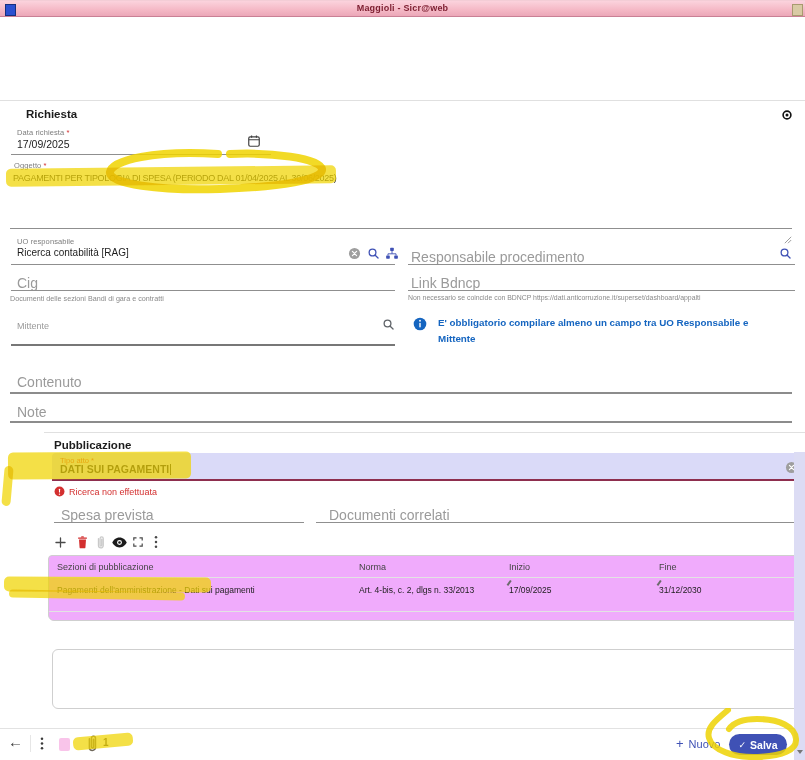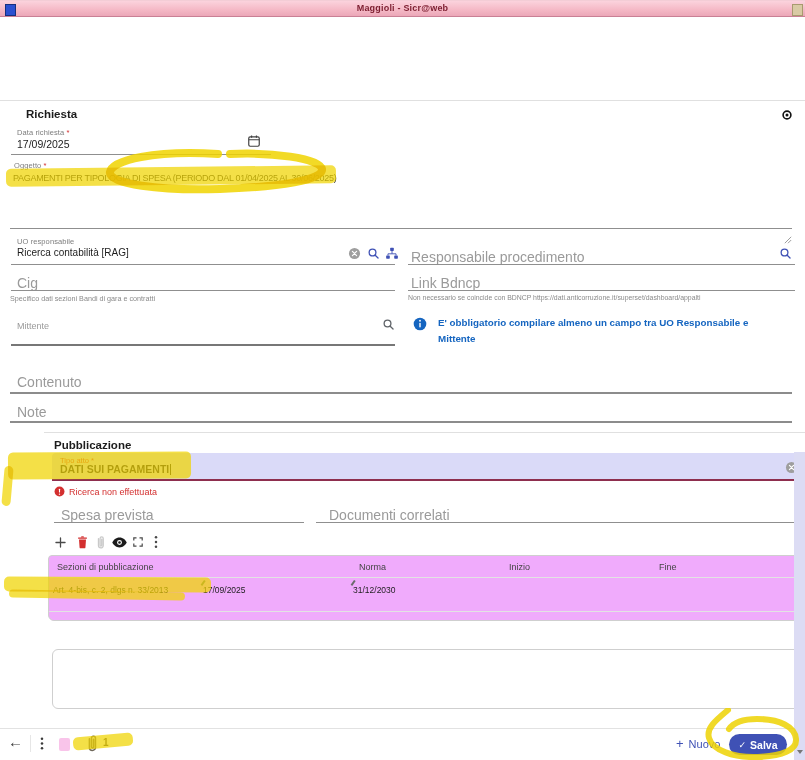--- a/index.html
+++ b/index.html
@@ -153,21 +153,21 @@
           <circle cx="8.5" cy="8.5" r="5.2" fill="none" stroke="currentColor" stroke-width="2"></circle>
           <line x1="12.6" y1="12.6" x2="17" y2="17" stroke="currentColor" stroke-width="2" stroke-linecap="round"></line>
         </svg>
     </span>
     <div class="uline" style="left:408px;top:163px;width:387px;"></div>
 
     <div class="abs placeholder" style="left:17px;top:174px;">Cig</div>
     <div class="abs placeholder" style="left:411px;top:174px;">Link Bdncp</div>
     <div class="uline" style="left:11px;top:189px;width:384px;"></div>
     <div class="uline" style="left:408px;top:189px;width:387px;"></div>
-    <div class="abs helper" style="left:10px;top:193px;font-size:7.2px;">Specifico dati sezioni Bandi di gara e contratti</div>
+    <div class="abs helper" style="left:10px;top:193px;font-size:7.2px;">Documenti delle sezioni Bandi di gara e contratti</div>
     <div class="abs helper" style="left:408px;top:193px;">Non necessario se coincide con BDNCP https://dati.anticorruzione.it/superset/dashboard/appalti</div>
 
     <div class="abs placeholder" style="left:17px;top:220px;font-size:9px;">Mittente</div>
     <span class="iconbtn" style="left:382px;top:217px;color:#5f6368;">
       <svg class="ic" width="13" height="13" viewBox="0 0 20 20">
           <circle cx="8.5" cy="8.5" r="5.2" fill="none" stroke="currentColor" stroke-width="2"></circle>
           <line x1="12.6" y1="12.6" x2="17" y2="17" stroke="currentColor" stroke-width="2" stroke-linecap="round"></line>
         </svg>
     </span>
     <div class="uline" style="left:11px;top:243px;width:384px;height:1.5px;background:#777;"></div>
@@ -268,20 +268,21 @@
     </span>
 
     <div class="tablebox">
       <div class="thead">
         <div class="tc1">Sezioni di pubblicazione</div>
         <div class="tc2">Norma</div>
         <div class="tc3">Inizio</div>
         <div class="tc4">Fine</div>
       </div>
       <div class="trow">
+        <div class="tc1">Pagamenti dell'amministrazione - Dati sui pagamenti</div>
         <div class="tc2">Art. 4-bis, c. 2, dlgs n. 33/2013</div>
         <div class="tc3"><span class="tick"></span><span>17/09/2025</span></div>
         <div class="tc4"><span class="tick"></span><span>31/12/2030</span></div>
       </div>
       <div class="tscroll">
           <div class="tri-up"></div>
         </div>
     </div>
 
     <div class="emptybox">

